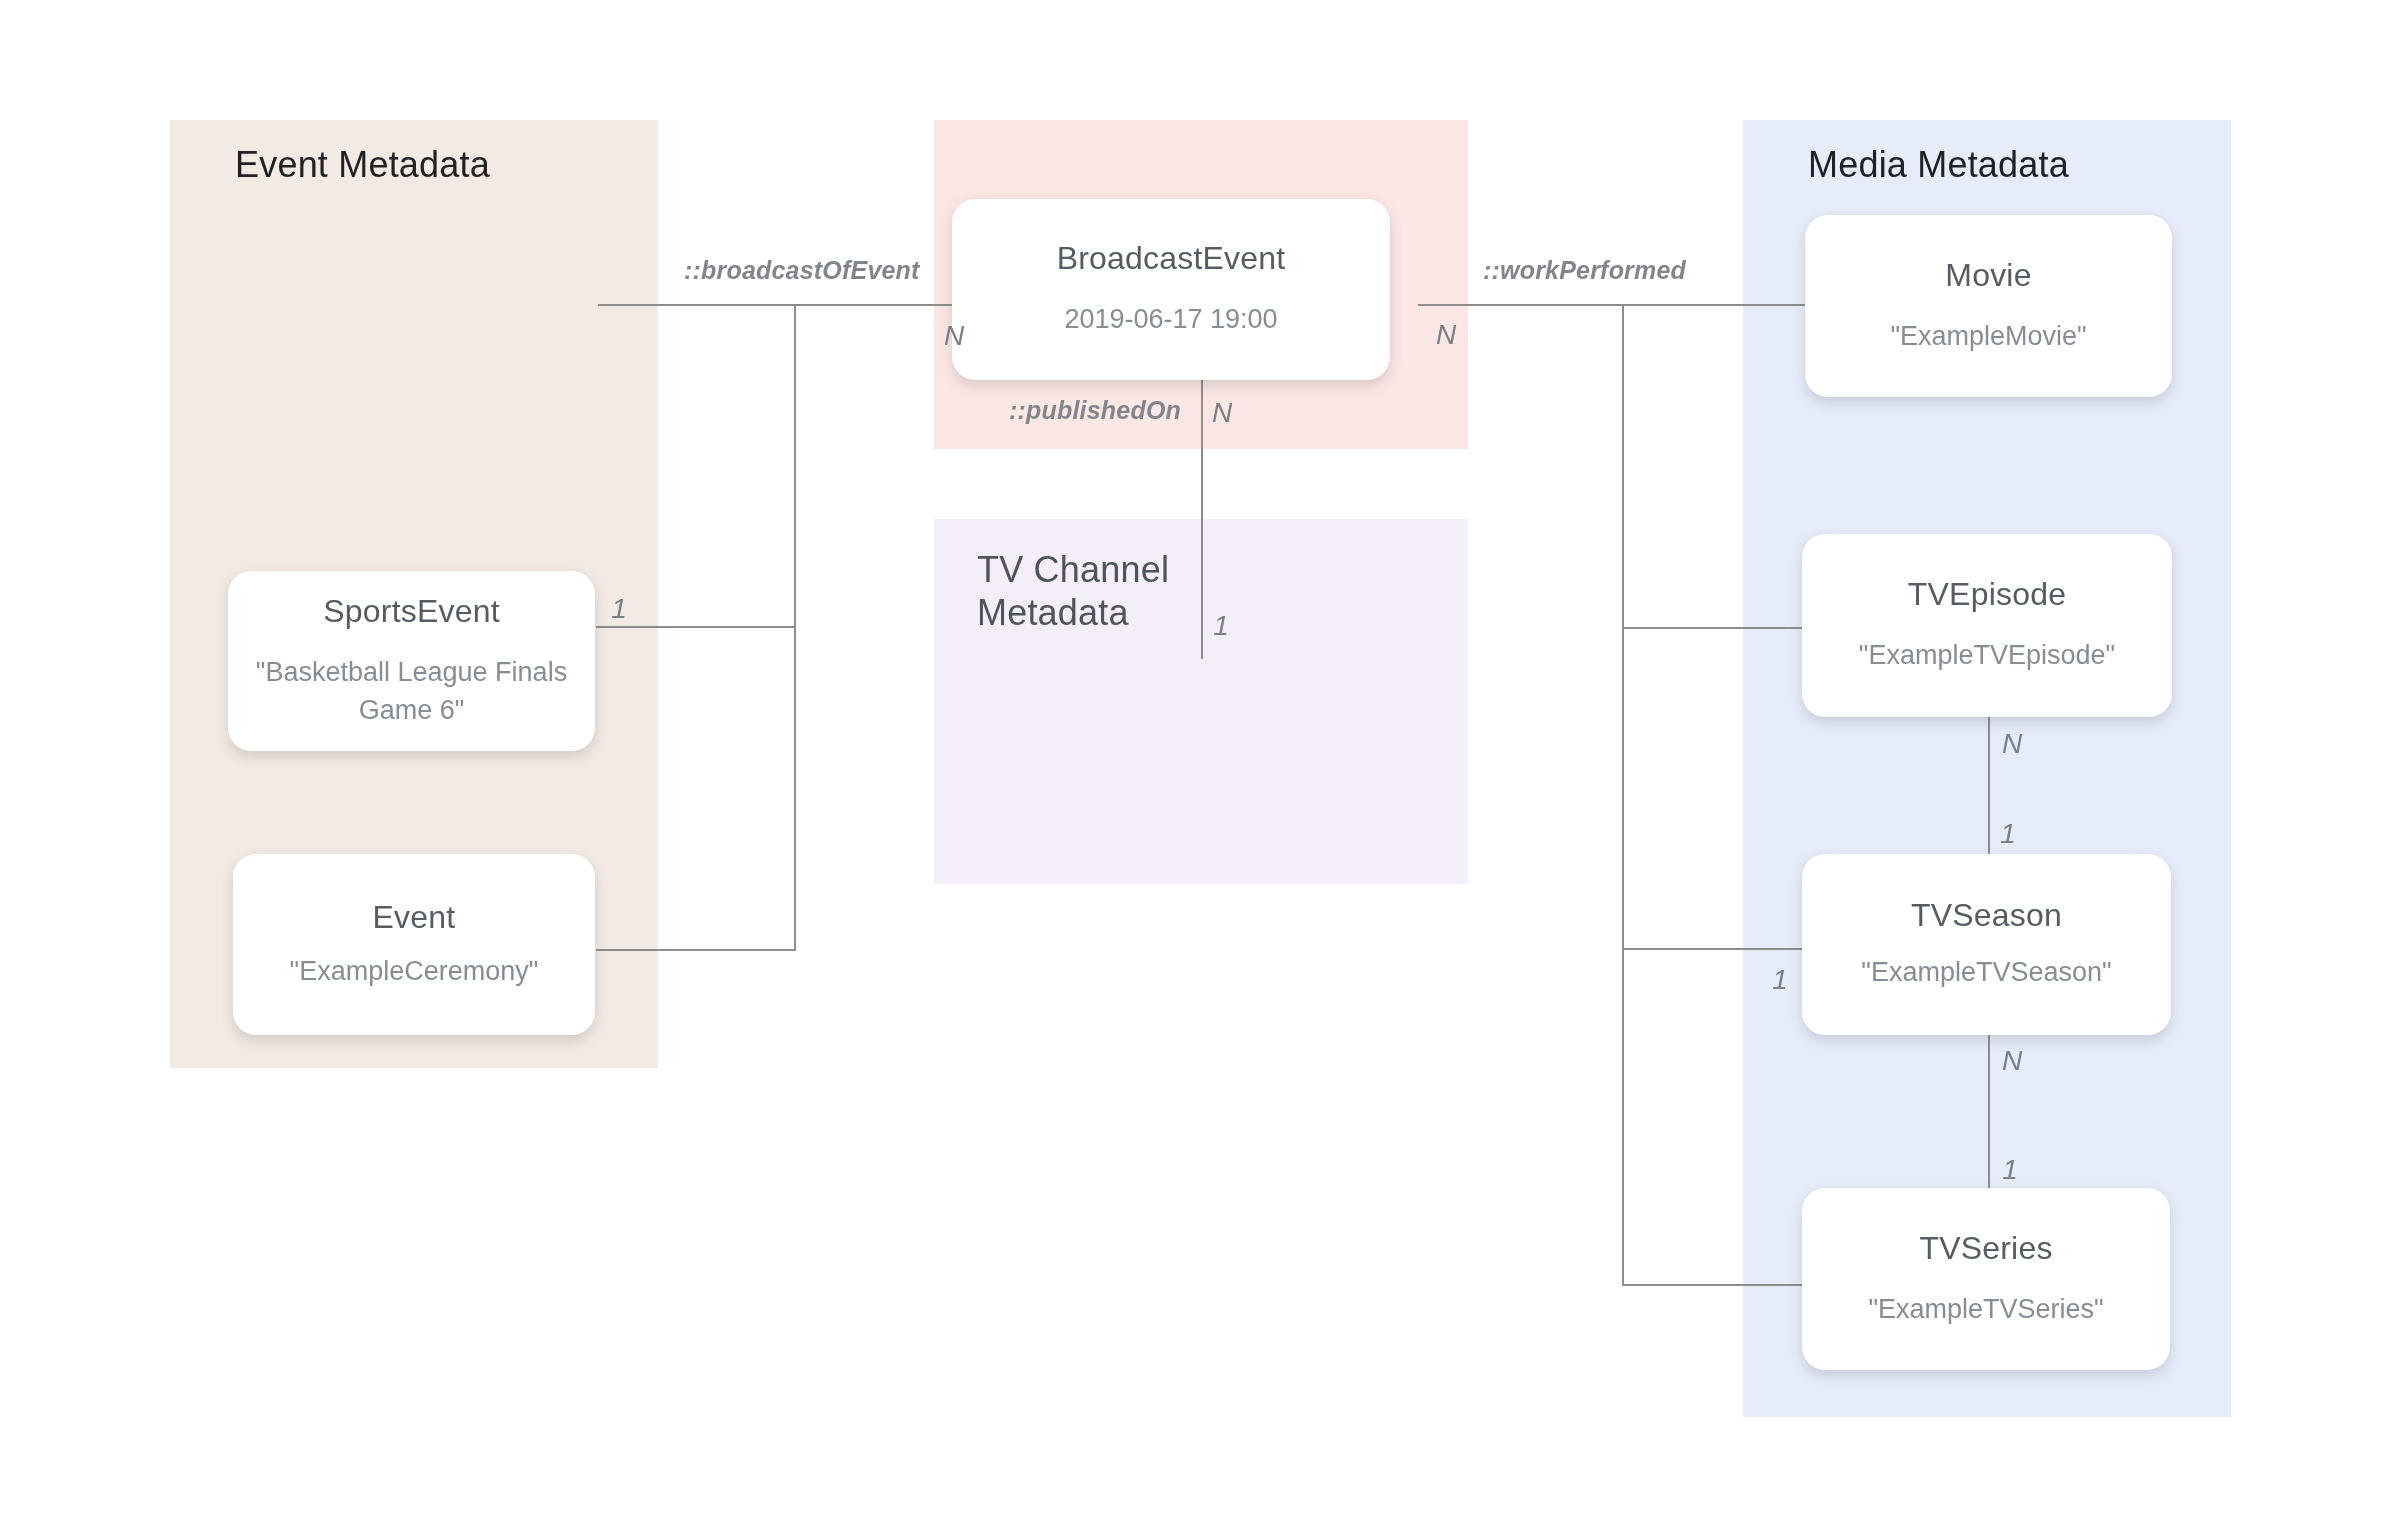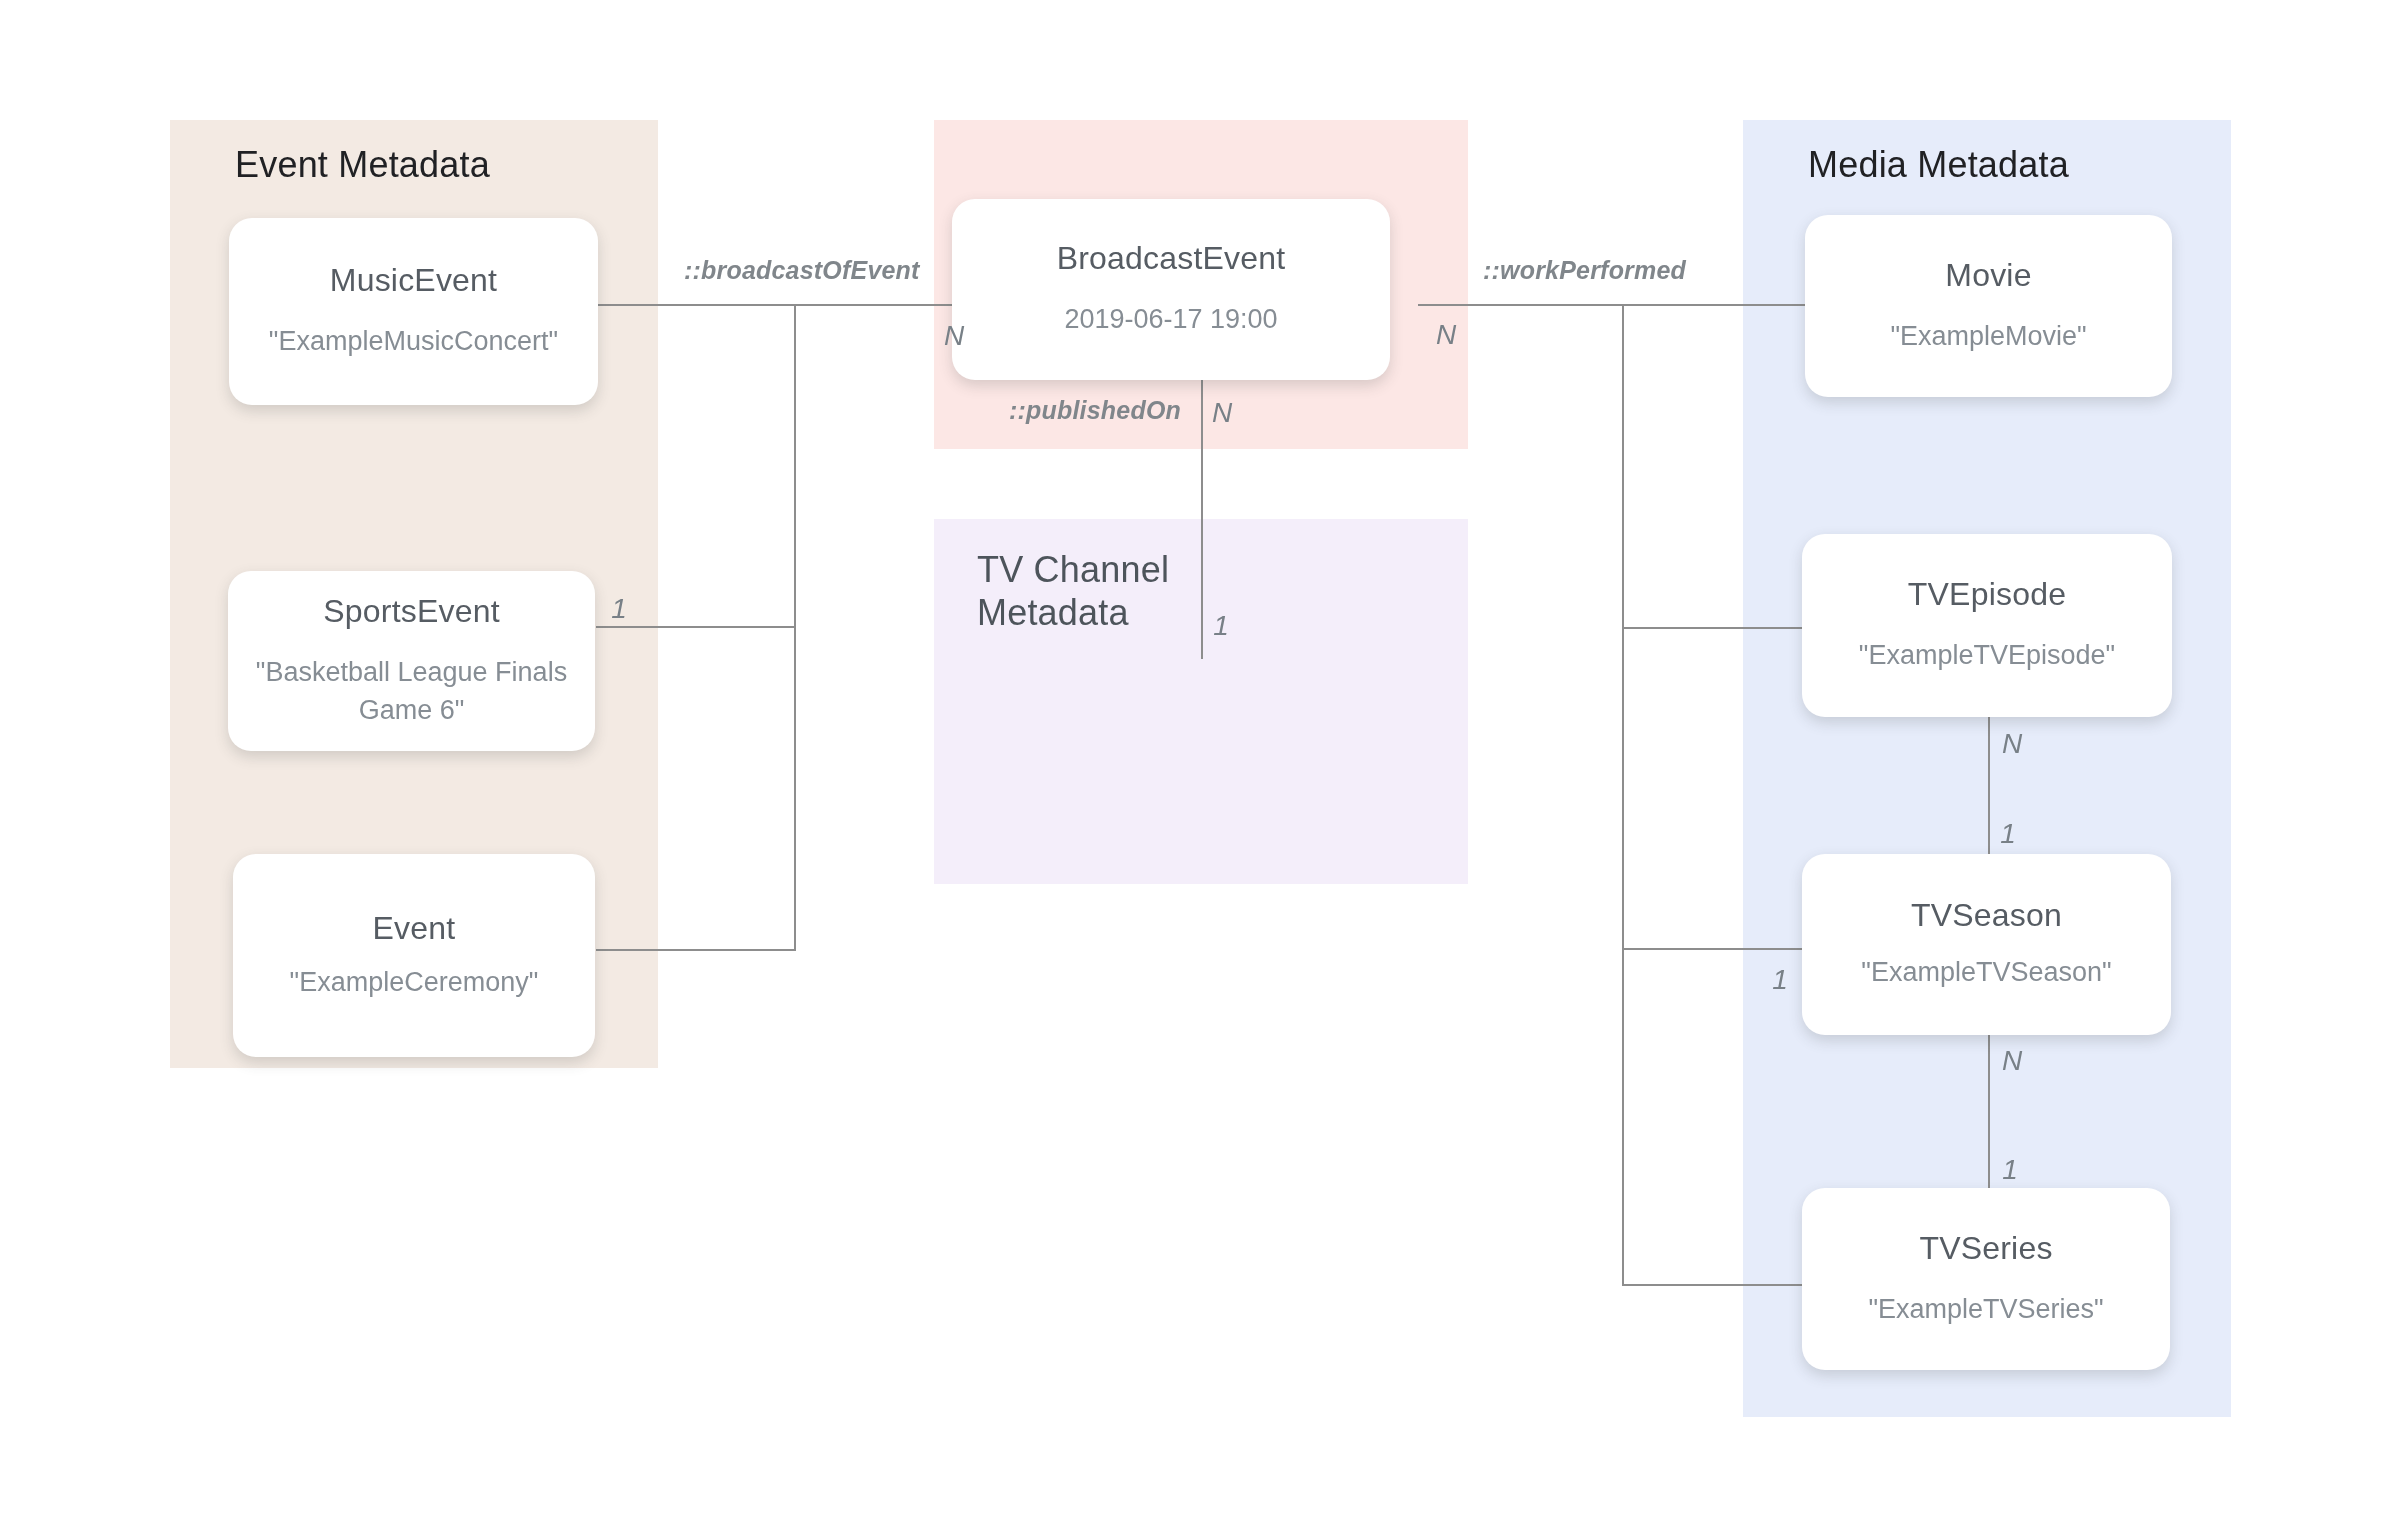--- a/index.html
+++ b/index.html
@@ -29,21 +29,21 @@
   .node {
     position:absolute; background:#fff; border-radius:23px;
     box-shadow:0 5.7px 13.4px rgba(60,64,67,0.18);
     display:flex; flex-direction:column; align-items:center; justify-content:center;
     gap:23px; text-align:center; padding:0 23px;
   }
   .node-title { font-size:32px; color:#565c63; letter-spacing:0.2px; }
   .node-sub   { font-size:27px; color:#868d94; line-height:1.42; }
   .node-music   { left:229px;  top:218px;  width:369px; height:187px; }
   .node-sports  { left:228px;  top:535px;  width:367px; height:180px;margin-top:36px; }
-  .node-event   { left:233px;  top:854px;  width:362px; height:203px;gap:16px; }
+  .node-event   { left:233px;  top:854px;  width:362px; height:181px;gap:16px; }
   .node-bevent  { left:952px; top:199px;  width:438px; height:181px; }
   .node-bservice{ left:982px; top:660px;  width:440px; height:179px; }
   .node-movie   { left:1805px; top:215px;  width:367px; height:182px; }
   .node-episode { left:1802px; top:534px;  width:370px; height:183px; }
   .node-season  { left:1802px; top:854px;  width:369px; height:181px;gap:19px; }
   .node-series  { left:1802px; top:1188px; width:368px; height:182px; }
   
   .edge { position:absolute; background:#8d8d8d; }
   .edge.h { height:1.9px; }
   .edge.v { width:1.9px; }
@@ -105,24 +105,20 @@
   <div class="edge h e-event"></div>
   <div class="edge v e-published"></div>
   <div class="edge h e-bevent-movie"></div>
   <div class="edge v e-vright"></div>
   <div class="edge h e-episode"></div>
   <div class="edge h e-season"></div>
   <div class="edge h e-series"></div>
   <div class="edge v e-ep-season"></div>
   <div class="edge v e-season-series"></div>
 
-  <div class="node node-music">
-    <div class="node-title">MusicEvent</div>
-    <div class="node-sub">"ExampleMusicConcert"</div>
-  </div>
   <div class="node node-sports">
     <div class="node-title">SportsEvent</div>
     <div class="node-sub">"Basketball League Finals Game 6"</div>
   </div>
   <div class="node node-event">
     <div class="node-title">Event</div>
     <div class="node-sub">"ExampleCeremony"</div>
   </div>
   <div class="node node-bevent">
     <div class="node-title">BroadcastEvent</div>

